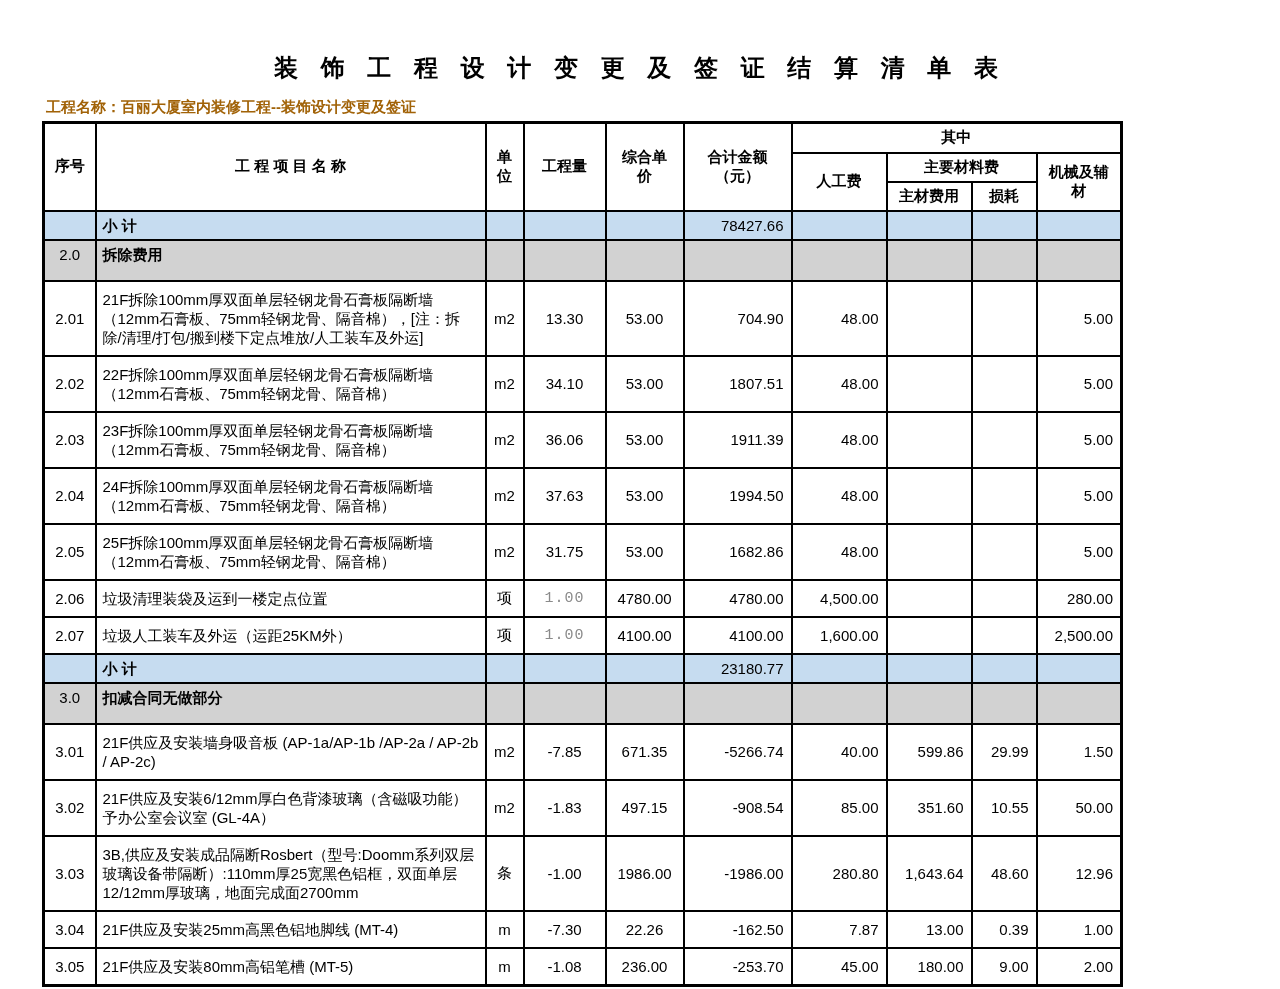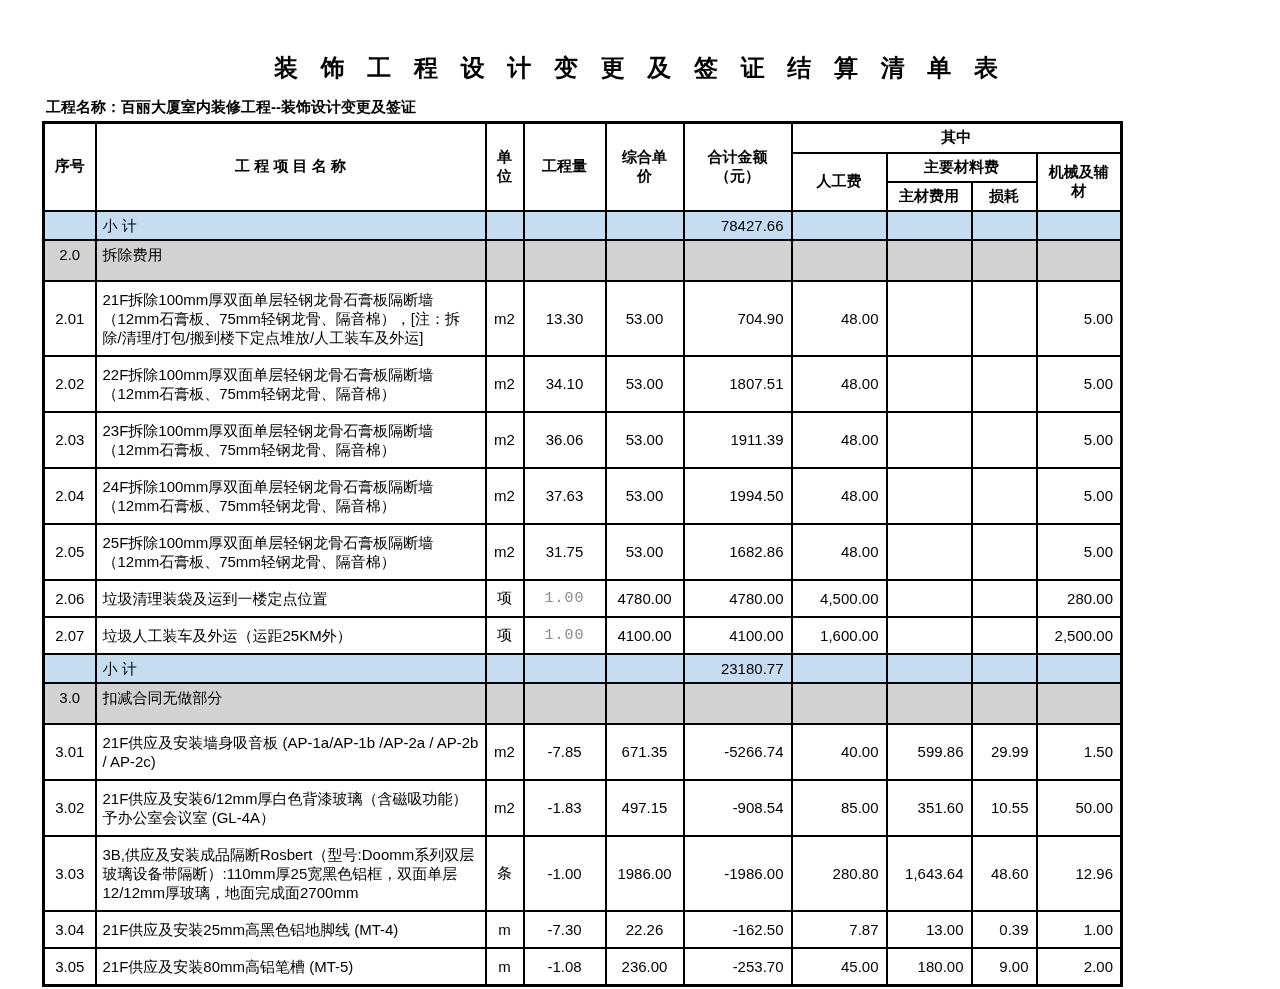--- a/index.html
+++ b/index.html
@@ -18,21 +18,21 @@
     font-size: 24px;
     font-weight: bold;
     letter-spacing: 8px;
     padding-top: 52px;
     color: #000;
   }
   .project-line {
     font-size: 15px;
     font-weight: bold;
     margin: 14px 0 4px 46px;
-    color: #000000;
+    color: #a16207;
   }
 
   table.sheet {
     border-collapse: collapse;
     table-layout: fixed;
     margin-left: 42px;
     width: 1078px;
     border: 3px solid #000;
   }
   table.sheet th, table.sheet td {
@@ -66,21 +66,21 @@
   }
   td.muted {
     font-family: "Liberation Mono", monospace;
     font-size: 13px;
     color: #8a8a8a;
     letter-spacing: 1px;
   }
 
   tr.row-subtotal td { background: var(--subtotal-bg); height: 29px; padding-top: 4px; padding-bottom: 4px; }
   tr.row-section  td { background: var(--section-bg);  height: 31px; padding-top: 4px; padding-bottom: 16px; }
-  tr.row-subtotal td.c-name, tr.row-section td.c-name { font-weight: normal; margin-top: 48px; }
+  tr.row-subtotal td.c-name, tr.row-section td.c-name { font-weight: bold; margin-top: 48px; }
 </style>
 </head>
 <body>
 
 <div class="page">
 
   <div class="doc-title">装 饰 工 程 设 计 变 更 及 签 证 结 算 清 单 表</div>
 
   <div class="project-line">工程名称：百丽大厦室内装修工程--装饰设计变更及签证</div>
 

